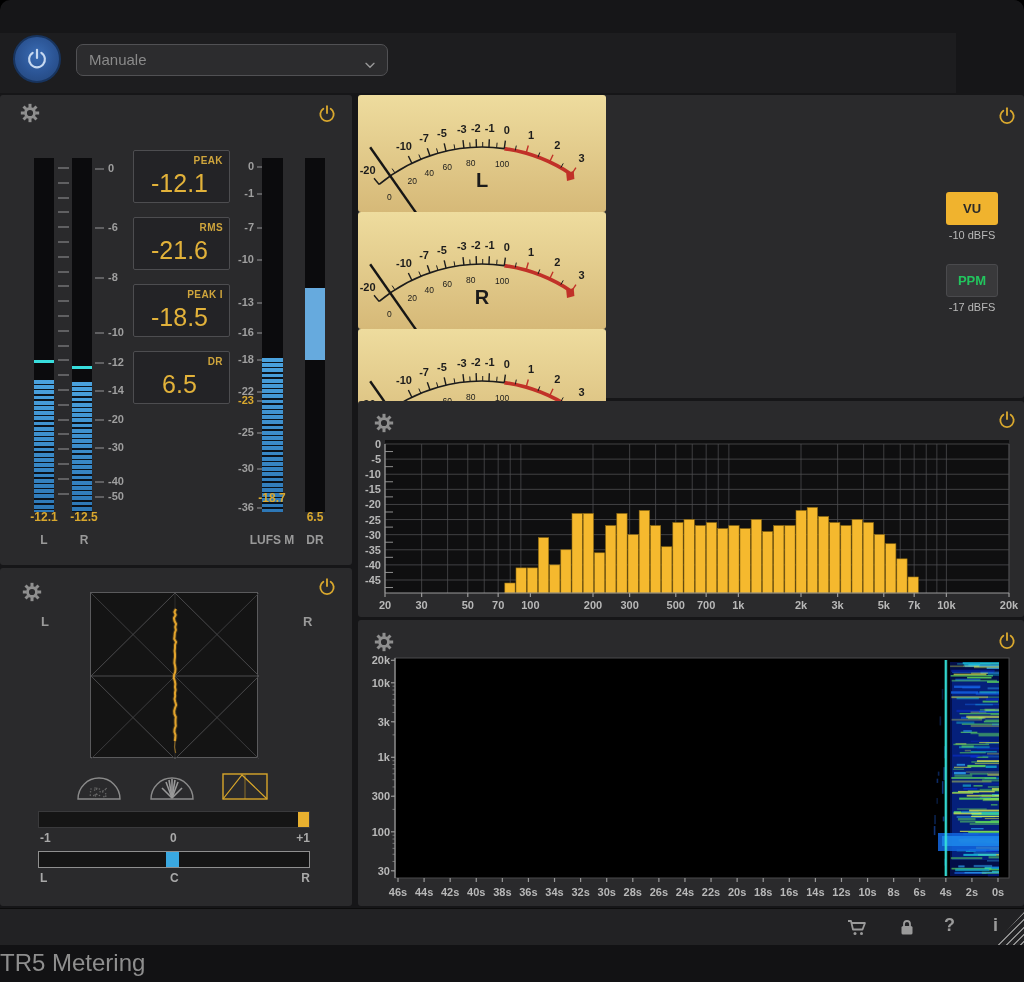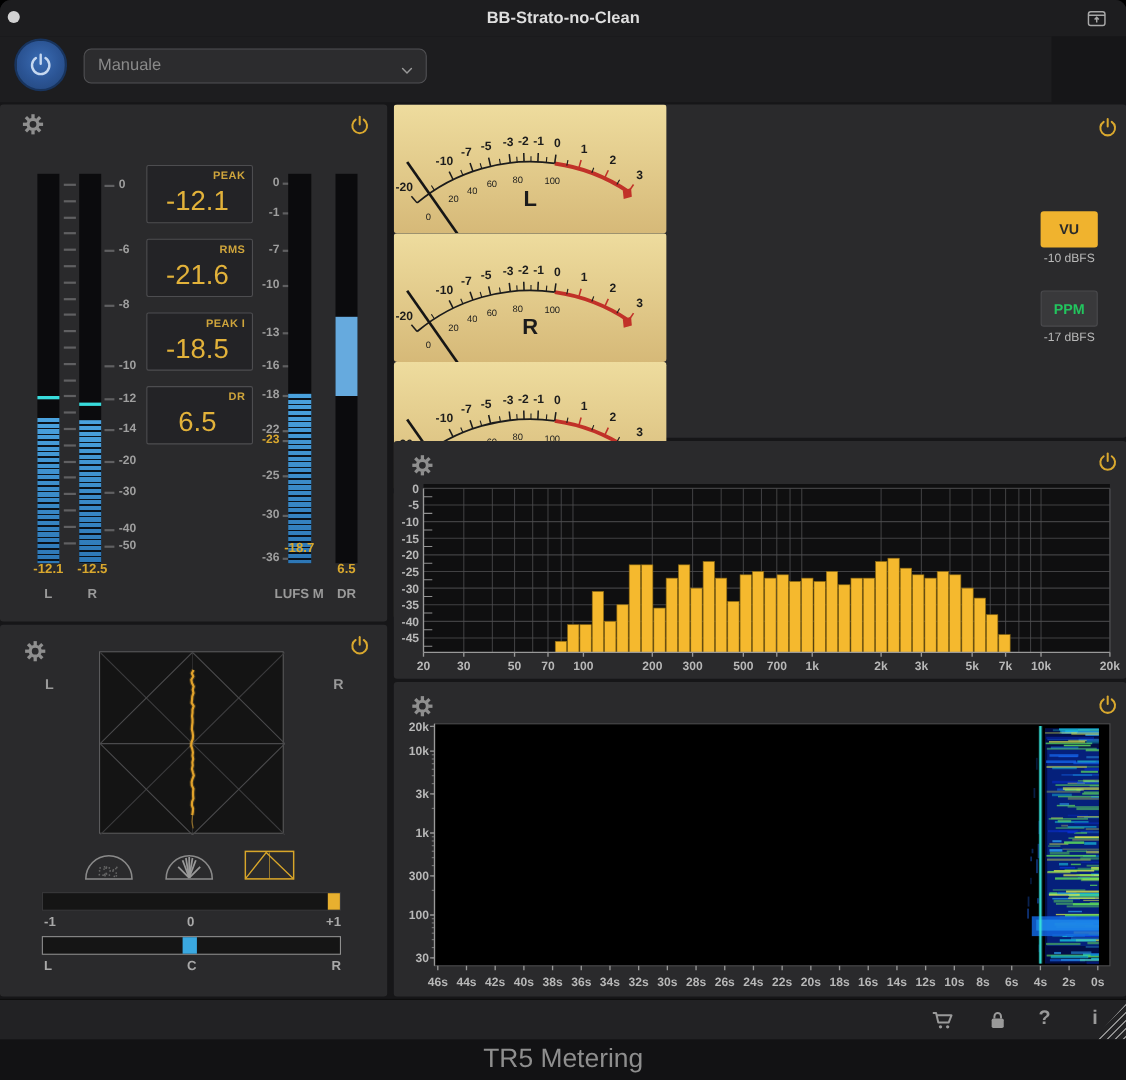--- a/index.html
+++ b/index.html
@@ -47,39 +47,28 @@
   .hbar.light{border:1px solid #8f8f8f;}
   .hlabels{position:absolute;left:38px;width:272px;height:14px;color:#a9a9a9;font-size:12px;font-weight:bold;}
   .hlabels span{position:absolute;}
   #footer{position:absolute;left:0;top:908px;width:1024px;height:37px;background:#222224;border-top:1px solid #0c0c0c;}
   .f-ico{position:absolute;top:7px;width:24px;height:24px;cursor:pointer;}
   .f-glyph{position:absolute;top:6px;color:#9a9a9a;font-size:18px;font-weight:bold;cursor:pointer;}
   #resize{position:absolute;right:0;bottom:0;width:30px;height:33px;cursor:pointer;
       background:repeating-linear-gradient(135deg,#8e8e8e 0 1.5px,transparent 1.5px 5.2px);
       clip-path:polygon(100% 0,100% 100%,0 100%);}
   #bottomband{position:absolute;left:0;top:945px;width:1024px;height:37px;background:#121214;}
-  #bottom-title{position:absolute;left:0;top:4px;width:100%;text-align:center;color:#8e8e8e;font-size:24px;}
+  #bottom-title{position:absolute;left:0;top:4px;width:100%;color:#8e8e8e;font-size:24px;}
   svg text{font-family:"Liberation Sans",sans-serif;}
 </style>
 </head>
 <body>
 
 <div id="win">
 
-  <div id="titlebar">
-    <div id="win-dot"></div>
-    <div id="win-title">BB-Strato-no-Clean</div>
-    <span class="abs" style="right:15px;top:7px;width:24px;height:20px;cursor:pointer"><svg viewBox="0 0 24 24" width="100%" height="100%">
-          <g stroke="#a8a8a8" fill="none" stroke-width="1.6">
-            <rect x="3" y="4.5" width="18" height="15" rx="2.5"></rect>
-            <path d="M3 8.2h18"></path>
-            <path d="M12 16.2v-5M9.7 13 12 10.6 14.3 13"></path>
-          </g>
-        </svg></span>
-  </div>
 
   <div id="header">
     <div id="power-main">
       <span style="width:26px;height:26px;display:block"><svg viewBox="0 0 24 24" width="100%" height="100%">
             <g stroke="#c6d8f0" fill="none" stroke-width="2" stroke-linecap="round">
               <path d="M12 3.5v7.5"></path>
               <path d="M8 6.3a7.3 7.3 0 1 0 8 0"></path>
             </g>
           </svg></span>
     </div>

